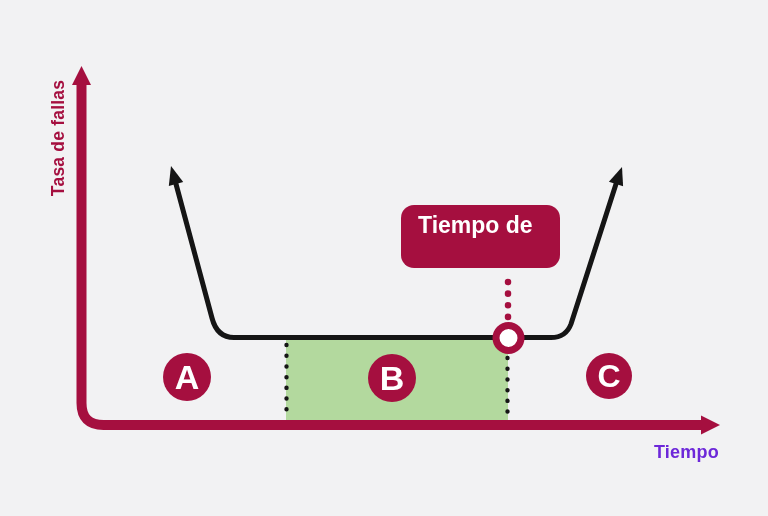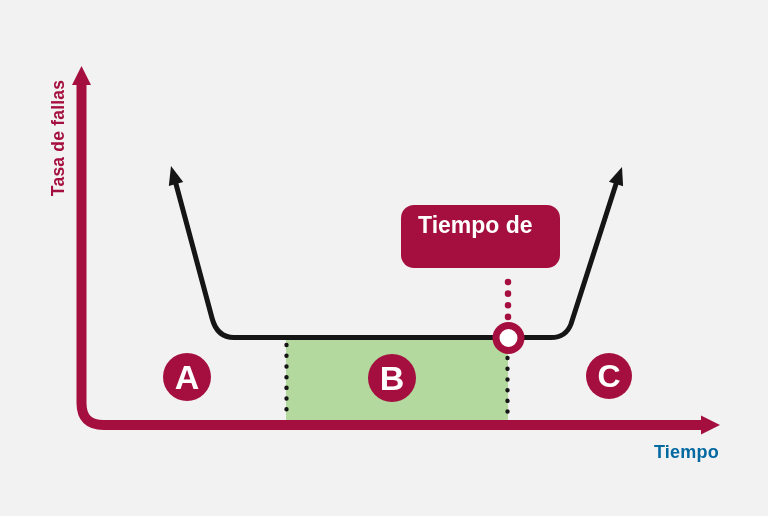--- a/index.html
+++ b/index.html
@@ -24,21 +24,21 @@
 
   
   .y-axis-label{
     position:absolute;left:58px;top:138px;
     transform:translate(-50%,-50%) rotate(-90deg);
     white-space:nowrap;
     color:#a50f3f;font-size:17.5px;font-weight:bold;letter-spacing:0.2px;
   }
   .x-axis-label{
     position:absolute;left:654px;top:442px;
-    color:#0369a1;font-size:18px;font-weight:bold;letter-spacing:0.2px;
+    color:#6d28d9;font-size:18px;font-weight:bold;letter-spacing:0.2px;
   }
   .badge{
     position:absolute;width:48px;height:48px;border-radius:50%;
     background:#a50f3f;color:#ffffff;
     display:flex;align-items:center;justify-content:center;
     font-size:34px;font-weight:bold;line-height:1;
   }
   .badge-a{left:163px;top:353px;}
   .badge-b{left:368px;top:354px;}
   .badge-c{left:586px;top:353px;width:46px;height:46px;font-size:32px;}

